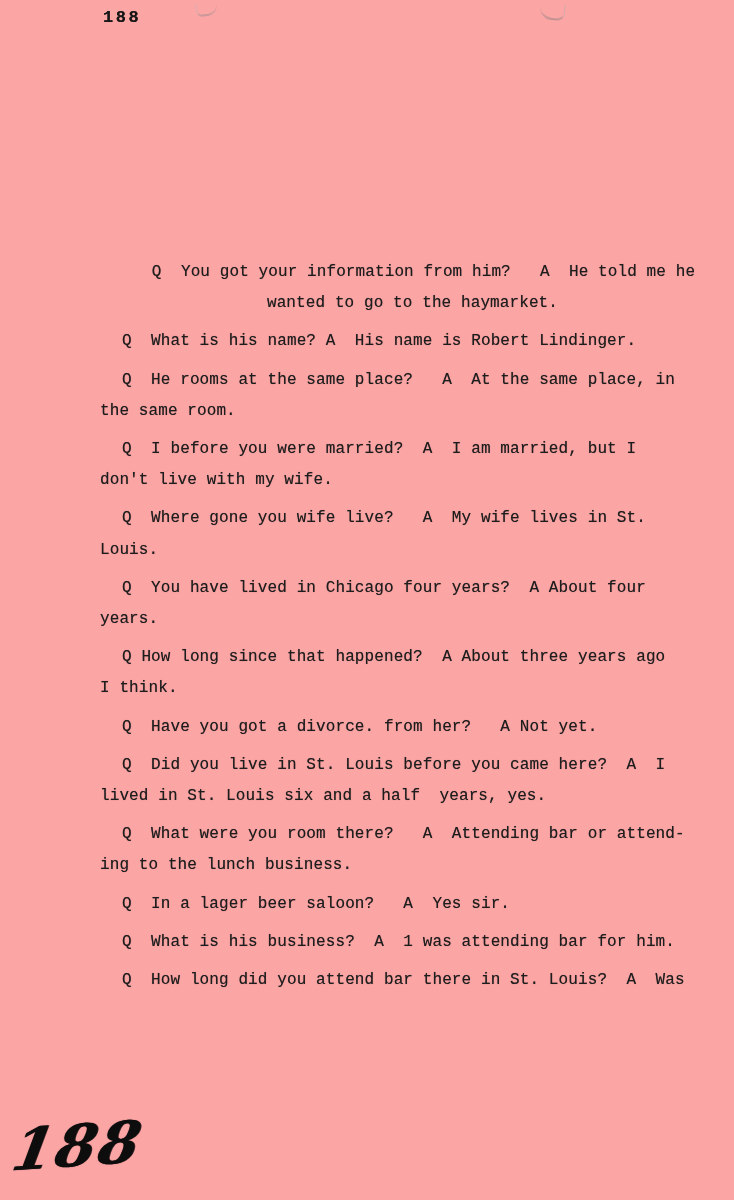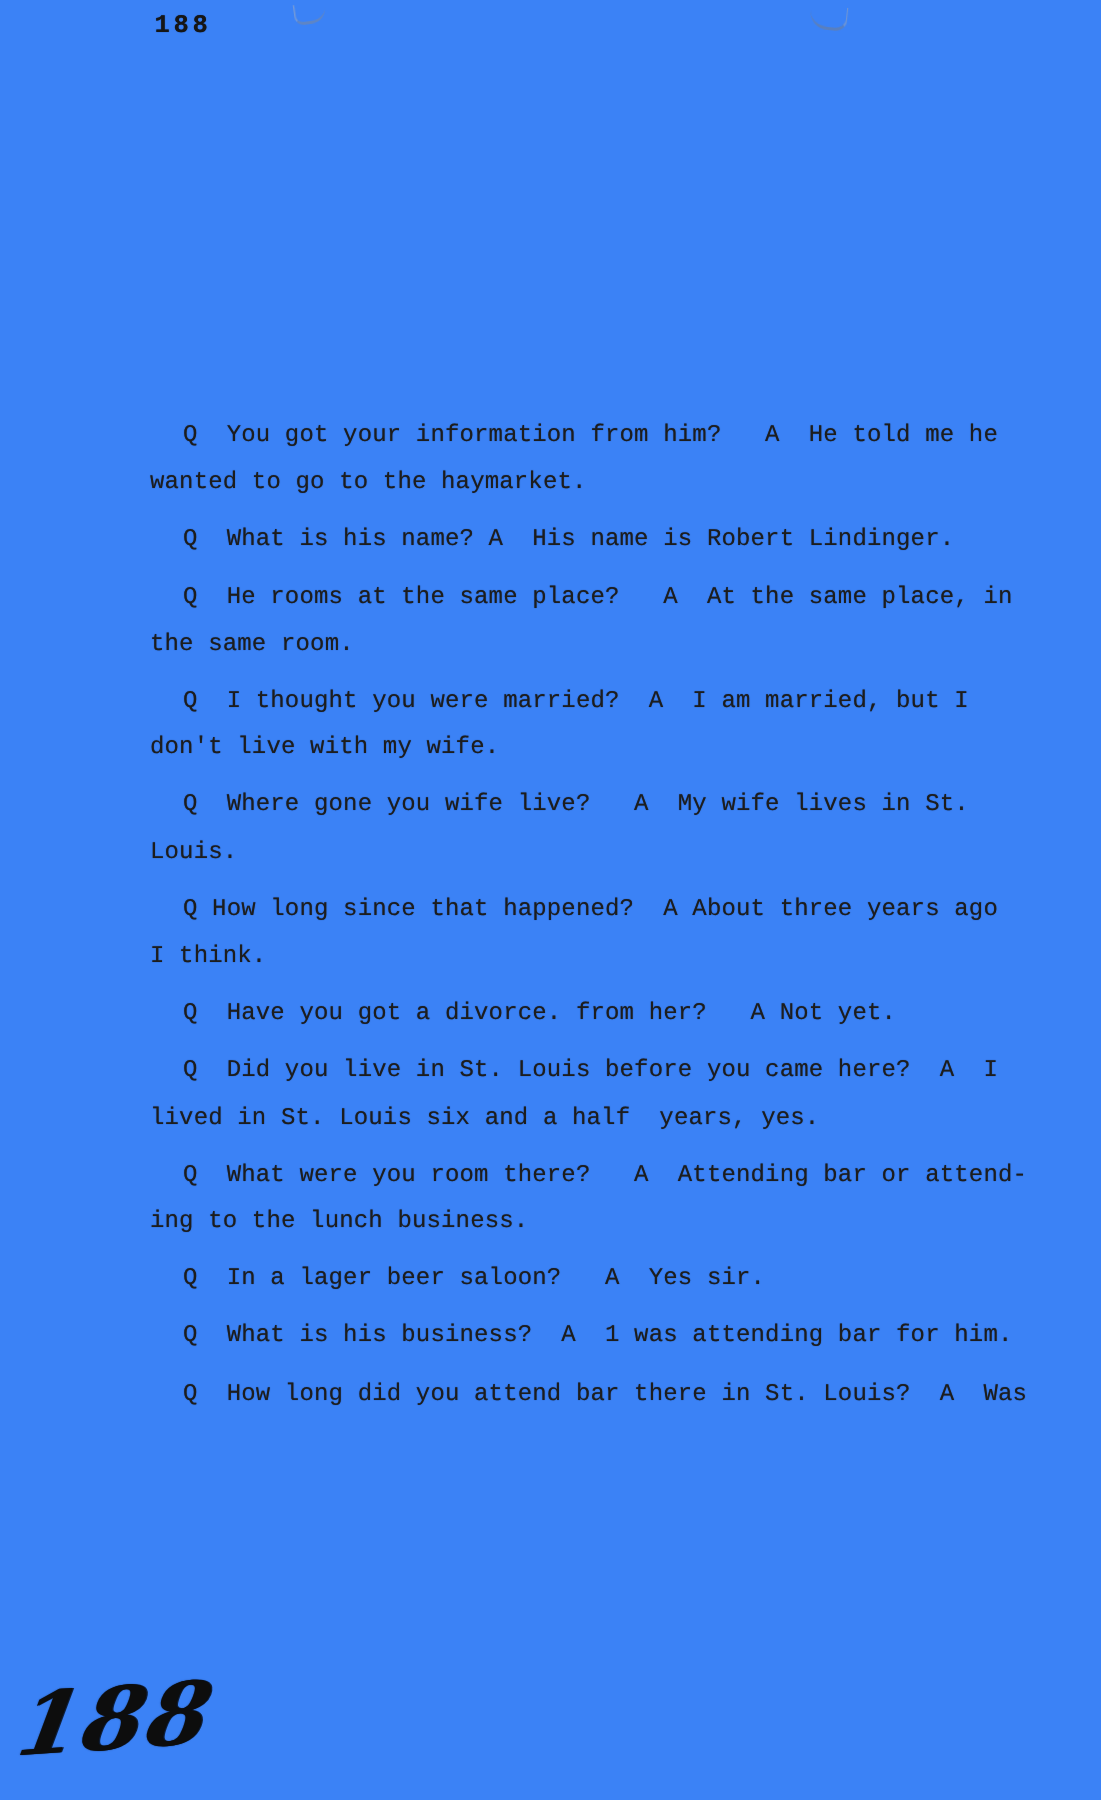--- a/index.html
+++ b/index.html
@@ -4,21 +4,21 @@
 <style>
   html, body {
     margin: 0;
     padding: 0;
     background: #ffffff;
   }
   .page {
     position: relative;
     width: 734px;
     height: 1200px;
-    background: #3b82f6;
+    background: #fca5a5;
     overflow: hidden;
     font-family: "Liberation Mono", "DejaVu Sans Mono", monospace;
     color: #1c1c1c;
   }
   .page-number-top {
     position: absolute;
     left: 103px;
     top: 8px;
     font-size: 17px;
     letter-spacing: 2.5px;
@@ -35,21 +35,21 @@
   .qa-paragraph {
     margin: 7px 0 0 0;
     font-size: 16px;
     line-height: 31.2px;
     letter-spacing: 0.1px;
     white-space: pre-wrap;
     text-indent: 22px;
     color: #1d1d1d;
     text-shadow: 0 0 0.7px rgba(10,10,10,0.55);
   }
-  .qa-paragraph:first-child { margin-top: 18px; }
+  .qa-paragraph:first-child { margin-top: 0; text-align: center; }
   .handwritten-number {
     position: absolute;
     left: 14px;
     top: 1112px;
     font-family: "DejaVu Serif", serif;
     font-style: italic;
     font-weight: bold;
     font-size: 58px;
     letter-spacing: 2px;
     color: #0d0d0d;
@@ -85,24 +85,26 @@
 
   <div class="smudge smudge-a"></div>
   <div class="smudge smudge-b"></div>
 
   <div class="content">
     <div class="qa-paragraph">Q  You got your information from him?   A  He told me he
 wanted to go to the haymarket.</div>
     <div class="qa-paragraph">Q  What is his name? A  His name is Robert Lindinger.</div>
     <div class="qa-paragraph">Q  He rooms at the same place?   A  At the same place, in
 the same room.</div>
-    <div class="qa-paragraph">Q  I thought you were married?  A  I am married, but I
+    <div class="qa-paragraph">Q  I before you were married?  A  I am married, but I
 don't live with my wife.</div>
     <div class="qa-paragraph">Q  Where gone you wife live?   A  My wife lives in St.
 Louis.</div>
+    <div class="qa-paragraph">Q  You have lived in Chicago four years?  A About four
+years.</div>
     <div class="qa-paragraph">Q How long since that happened?  A About three years ago
 I think.</div>
     <div class="qa-paragraph">Q  Have you got a divorce. from her?   A Not yet.</div>
     <div class="qa-paragraph">Q  Did you live in St. Louis before you came here?  A  I
 lived in St. Louis six and a half  years, yes.</div>
     <div class="qa-paragraph">Q  What were you room there?   A  Attending bar or attend-
 ing to the lunch business.</div>
     <div class="qa-paragraph">Q  In a lager beer saloon?   A  Yes sir.</div>
     <div class="qa-paragraph">Q  What is his business?  A  1 was attending bar for him.</div>
     <div class="qa-paragraph">Q  How long did you attend bar there in St. Louis?  A  Was</div>

